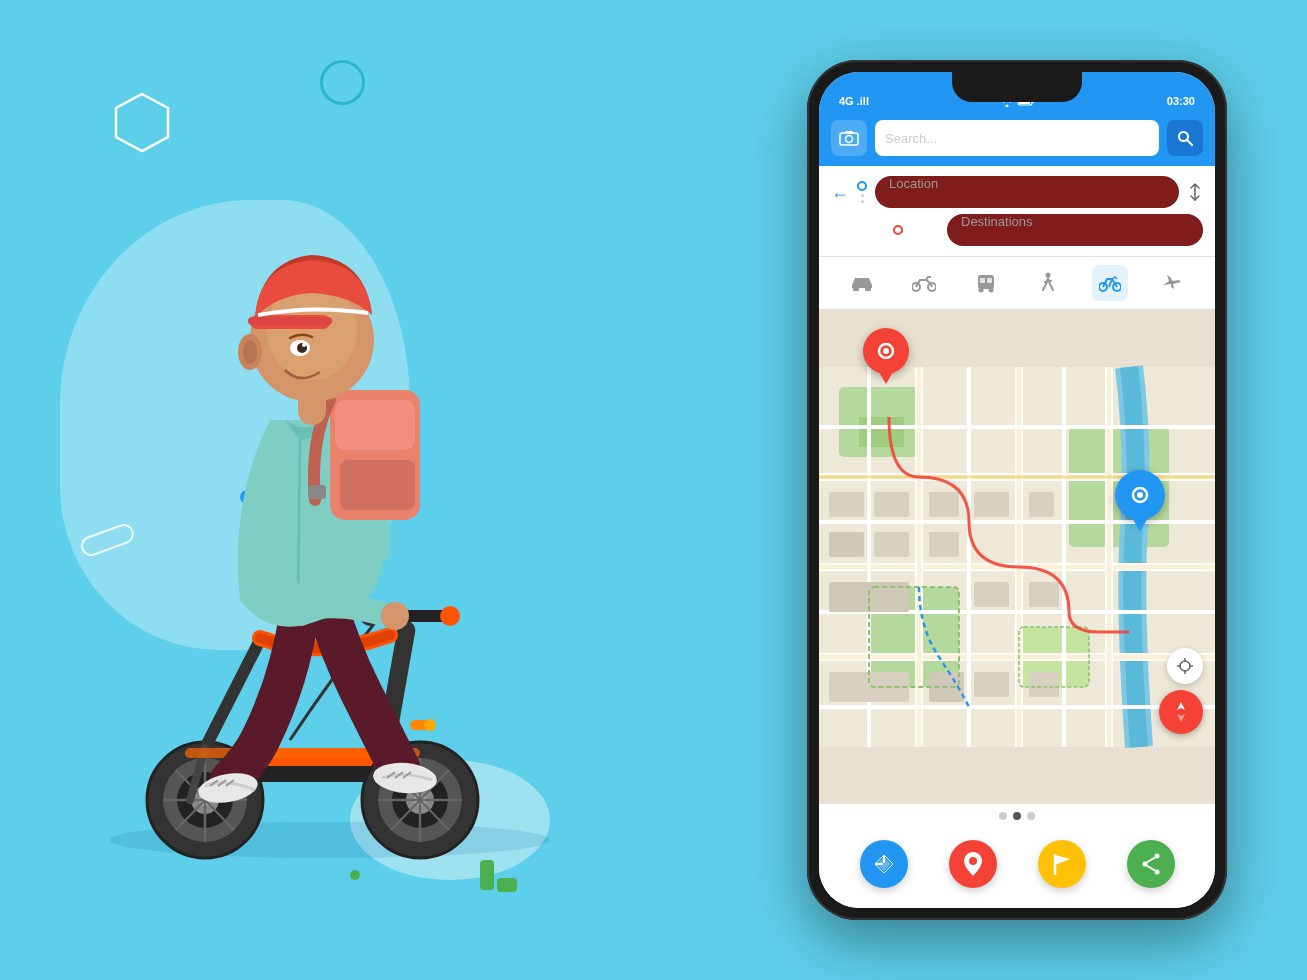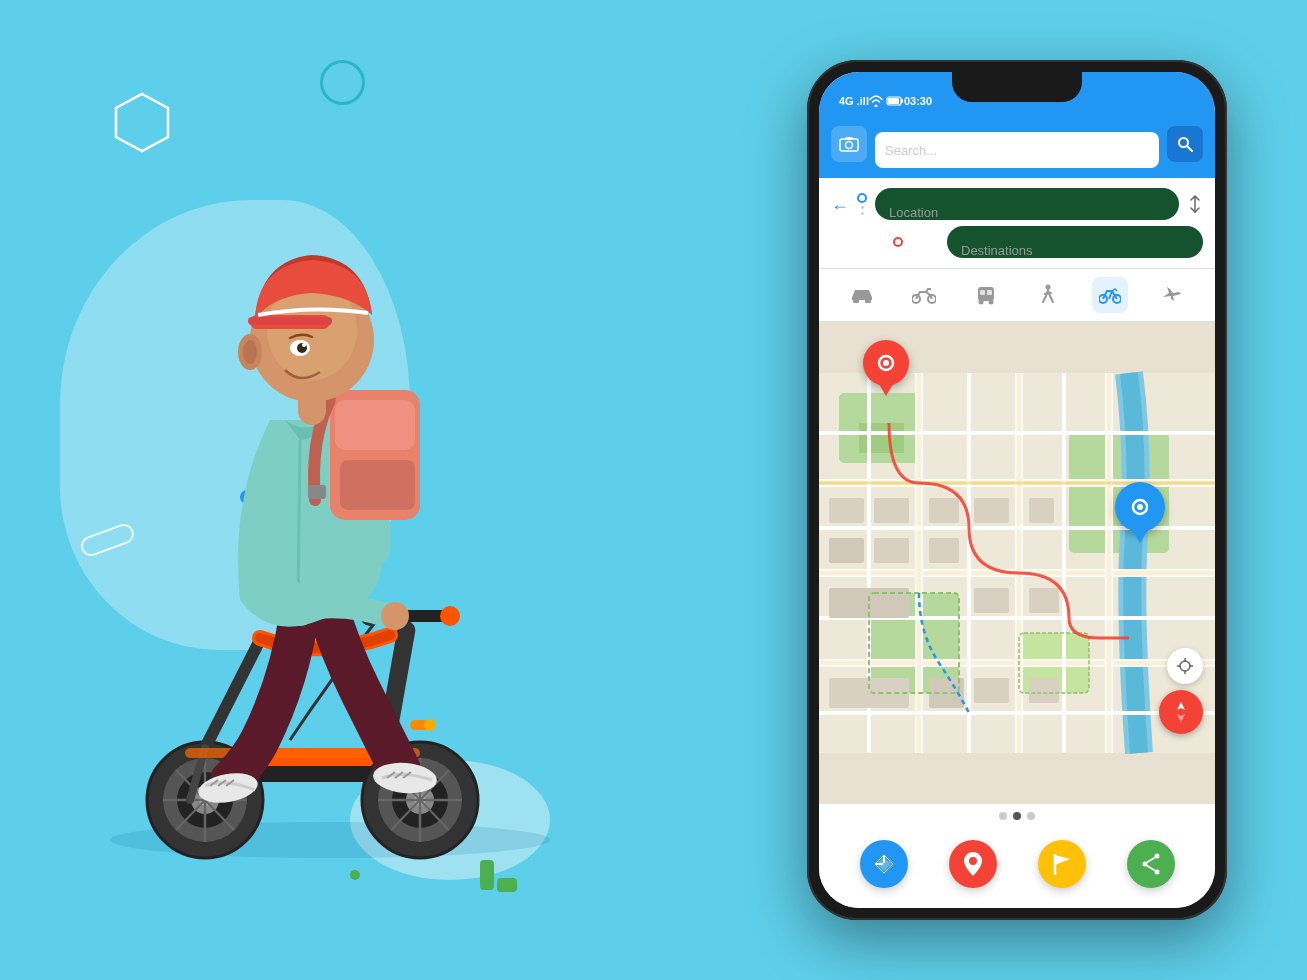--- a/index.html
+++ b/index.html
@@ -109,20 +109,21 @@
       border-radius: 0 0 20px 20px;
       z-index: 10;
     }
 
     
     .status-bar {
       height: 40px;
       background: #2196f3;
       display: flex;
       align-items: flex-end;
+      justify-content: space-between;
       padding: 0 20px 5px;
       flex-shrink: 0;
     }
     .status-left {
       font-size: 11px;
       color: white;
       font-weight: bold;
     }
     .status-right {
       font-size: 11px;
@@ -145,21 +146,20 @@
       flex-shrink: 0;
     }
     .search-input-area {
       flex: 1;
       background: white;
       border-radius: 8px;
       height: 36px;
       display: flex;
       align-items: center;
       padding: 0 10px;
-      margin-top: 12px;
     }
     .search-btn {
       width: 36px;
       height: 36px;
       background: #1976d2;
       border-radius: 8px;
       display: flex;
       align-items: center;
       justify-content: center;
     }
@@ -194,25 +194,25 @@
       border: 2px solid #2196f3;
       background: white;
       flex-shrink: 0;
     }
     .location-dot.destination {
       border-color: #f44336;
       background: white;
     }
     .location-input {
       flex: 1;
-      background: #14532d;
+      background: #7f1d1d;
       border-radius: 20px;
       height: 32px;
       display: flex;
-      align-items: flex-end;
+      align-items: flex-start;
       padding: 0 14px;
     }
     .location-input span {
       font-size: 13px;
       color: #999;
     }
     .back-btn {
       color: #2196f3;
       font-size: 18px;
     }

